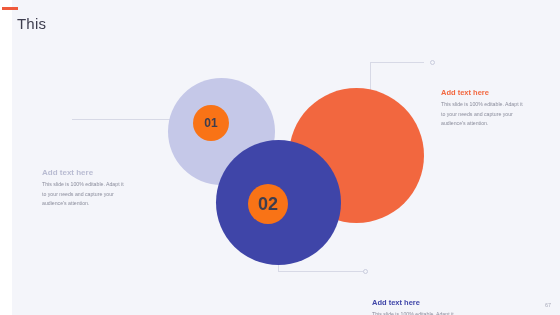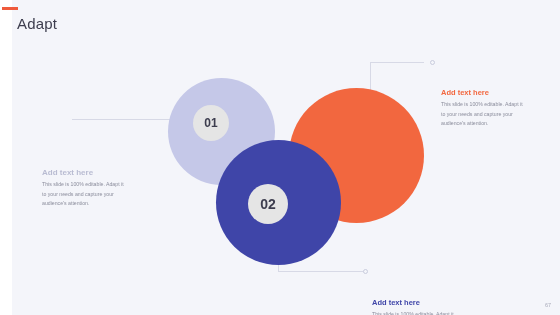--- a/index.html
+++ b/index.html
@@ -68,40 +68,40 @@
   .c2 {
     left: 216px;
     top: 140px;
     width: 125px;
     height: 125px;
     background: #3f45a8;
   }
   .badge {
     position: absolute;
     border-radius: 50%;
-    background: #e5e5e5;
+    background: #f97316;
     display: flex;
     align-items: center;
     justify-content: center;
     font-weight: bold;
   }
   .b1 {
     left: 193px;
     top: 105px;
     width: 36px;
     height: 36px;
     font-size: 12px;
     color: #3d3d4e;
   }
   .b2 {
     left: 248px;
     top: 184px;
     width: 40px;
     height: 40px;
-    font-size: 14px;
+    font-size: 18px;
     color: #3d3d4e;
   }
   .b3 {
     left: 330px;
     top: 135px;
     width: 44px;
     height: 44px;
     font-size: 14px;
     color: #3d3d4e;
   }
@@ -174,21 +174,21 @@
   }
 </style>
 </head>
 <body>
 
 <div class="slide">
 
   <div class="left-rail"></div>
   <div class="rail-mark"></div>
 
-  <div class="title">Adapt</div>
+  <div class="title">This</div>
 
   <div class="line l1-h"></div>
   <div class="line l1-v"></div>
 
   <div class="line l2-h2"></div>
   <div class="line l2-v"></div>
   <div class="dot dot2"></div>
 
   <div class="line l3-v"></div>
   <div class="line l3-h"></div>

